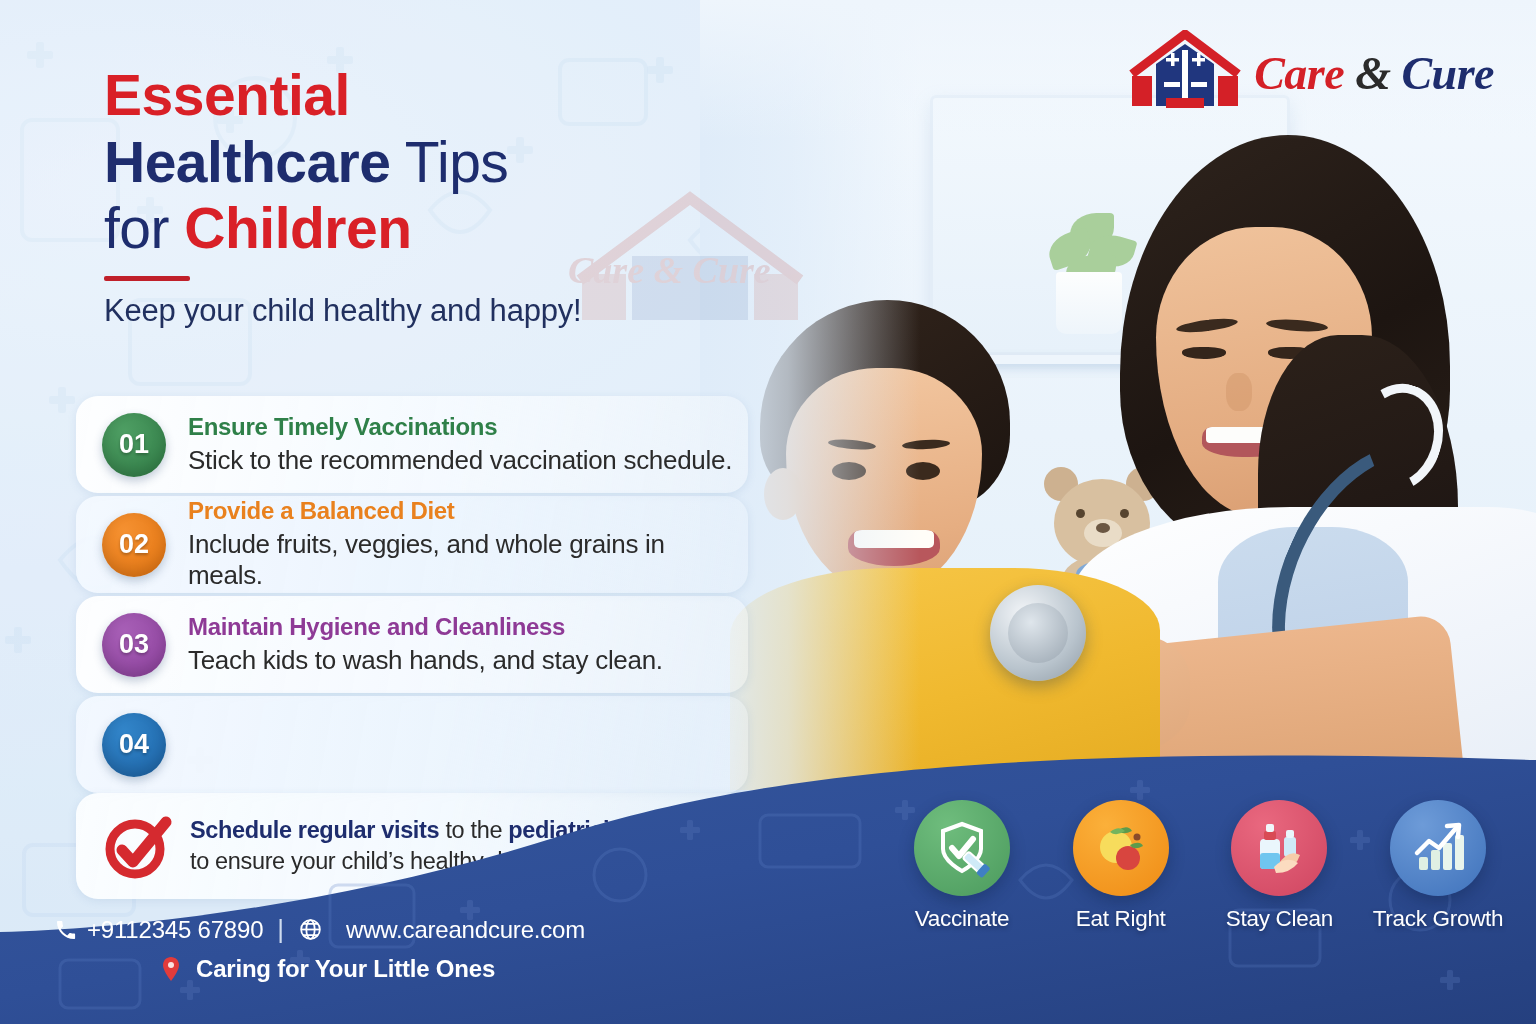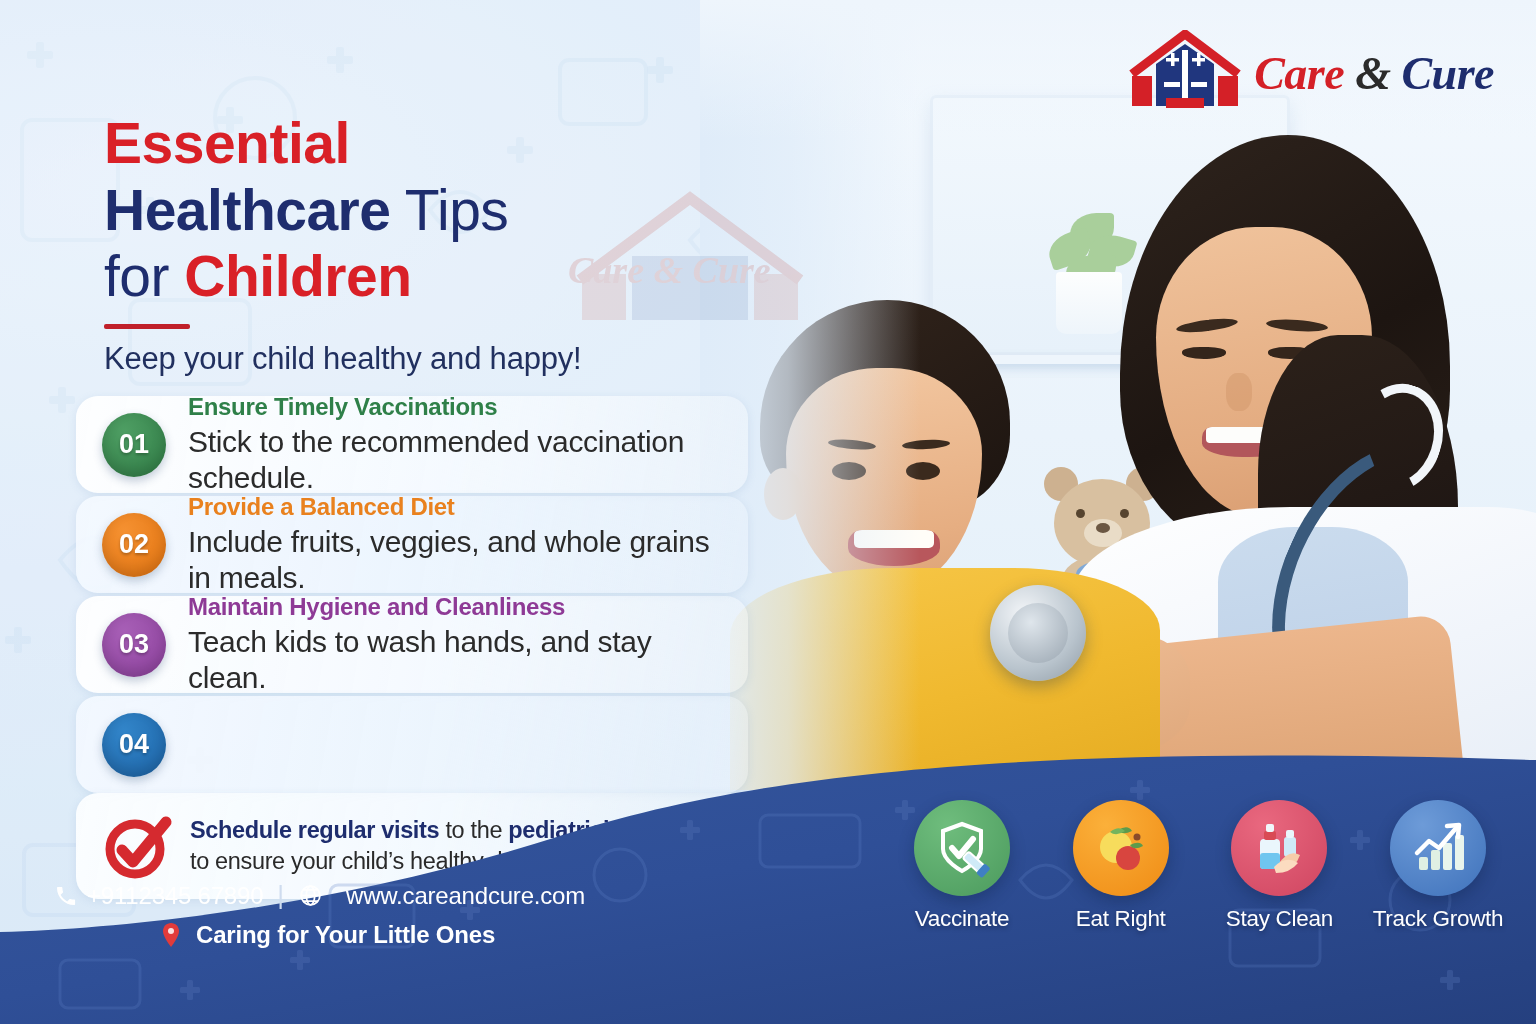--- a/index.html
+++ b/index.html
@@ -176,21 +176,21 @@
   .big-wm-text {
     position:absolute; left:28px; top:78px;
     font-family:"Liberation Serif", serif;
     font-size:38px; font-style:italic; font-weight:bold; color:#c0392b;
   }
 
   
   .headline { position:absolute; left:104px; top:66px; width:640px; }
   .hl-line { font-size:57px; font-weight:bold; line-height:1.03;
     letter-spacing:-.5px; white-space:nowrap; }
-  .hl-line.l1 { color:#d92027;margin-top:48px; }
+  .hl-line.l1 { color:#d92027; }
   .hl-line.l2 { margin-top:8px; }
   .hl-line.l3 { margin-top:8px; }
   .navy { color:#1e2d6e; }
   .navy-thin { color:#1e2d6e; font-weight:normal; }
   .red { color:#d92027; }
   .rule { width:86px; height:5px; background:#c0202a; margin-top:18px; border-radius:2px; }
   .subhead { margin-top:12px; font-size:31px; color:#21305f; letter-spacing:-.2px; }
 
   
   .tips { position:absolute; left:76px; top:396px; width:672px; }
@@ -208,21 +208,21 @@
   .badge {
     flex:0 0 auto; width:64px; height:64px; border-radius:50%;
     margin-left:26px; margin-right:22px;
     display:flex; align-items:center; justify-content:center;
     color:#fff; font-size:27px; font-weight:bold;
     text-shadow:0 2px 3px rgba(0,0,0,.28);
     box-shadow:0 4px 10px rgba(40,70,110,.28), inset 0 -6px 14px rgba(0,0,0,.14);
   }
   .tip-text { flex:1 1 auto; padding-right:14px; }
   .tip-title { font-size:24px; font-weight:bold; letter-spacing:-.3px; line-height:1.2; }
-  .tip-desc { font-size:30px; color:#2b2b2b; letter-spacing:-.3px; margin-top:3px; line-height:1.2; }
+  .tip-desc { font-size:26px; color:#2b2b2b; letter-spacing:-.3px; margin-top:3px; line-height:1.2; }
 
   
   .cta {
     position:absolute; left:76px; top:793px; width:672px; height:106px;
     display:flex; align-items:center;
     background:linear-gradient(100deg, rgba(252,254,255,.94) 0%, rgba(246,251,255,.88) 55%, rgba(252,254,255,.30) 100%);
     border-radius:22px;
     box-shadow:0 2px 8px rgba(110,150,195,.16);
   }
   .cta-icon { flex:0 0 auto; width:74px; height:74px; margin-left:24px; margin-right:16px; position:relative; }
@@ -243,21 +243,21 @@
     width:96px; height:96px; border-radius:50%; margin:0 auto;
     position:relative; box-shadow:0 6px 16px rgba(10,25,60,.30);
     display:flex; align-items:center; justify-content:center;
   }
   .icon-label {
     margin-top:10px; font-size:22.5px; color:#fff; font-weight:500;
     letter-spacing:-.3px; text-shadow:0 2px 4px rgba(10,25,60,.5);
   }
 
   
-  .footer { position:absolute; left:0; top:880px; width:700px; }
+  .footer { position:absolute; left:0; top:914px; width:700px; }
   .f-row1 { display:flex; align-items:center; margin-left:54px; }
   .f-row2 { display:flex; align-items:center; margin-left:160px; margin-top:10px; }
   .f-text { color:#ffffff; font-size:24px; letter-spacing:-.2px; }
   .f-sep { color:#cfdcef; font-size:26px; margin:0 14px; }
   .f-ico { margin-right:9px; display:flex; align-items:center; }
 
   
   .logo { position:absolute; right:42px; top:30px; display:flex; align-items:center; }
   .logo-text {
     font-family:"Liberation Serif", serif;

